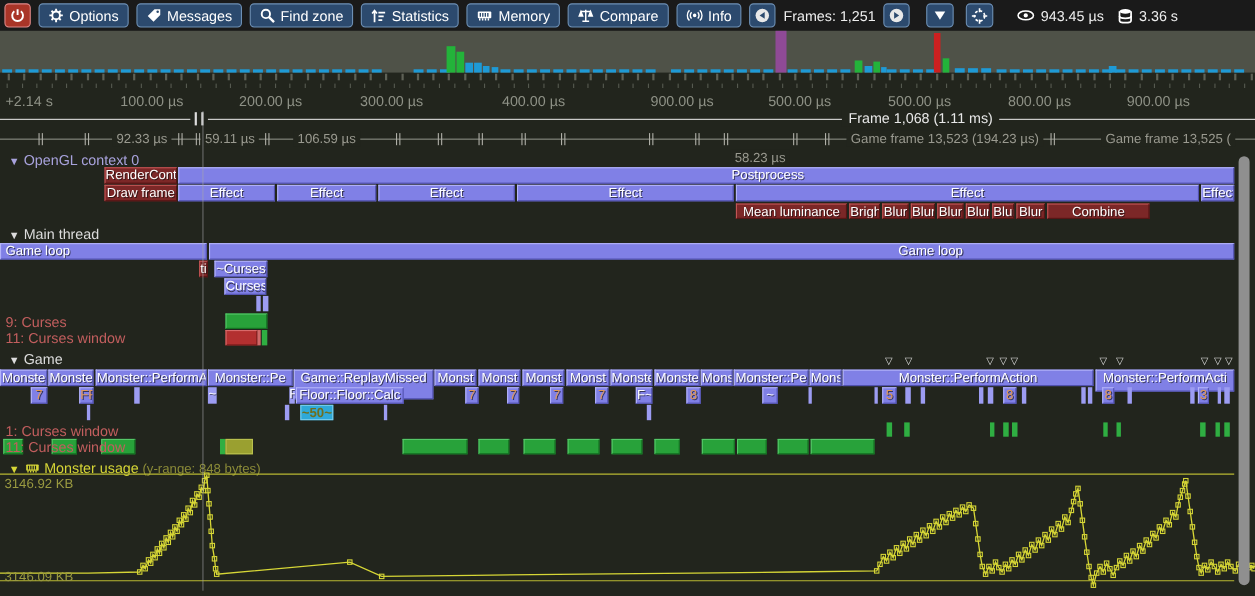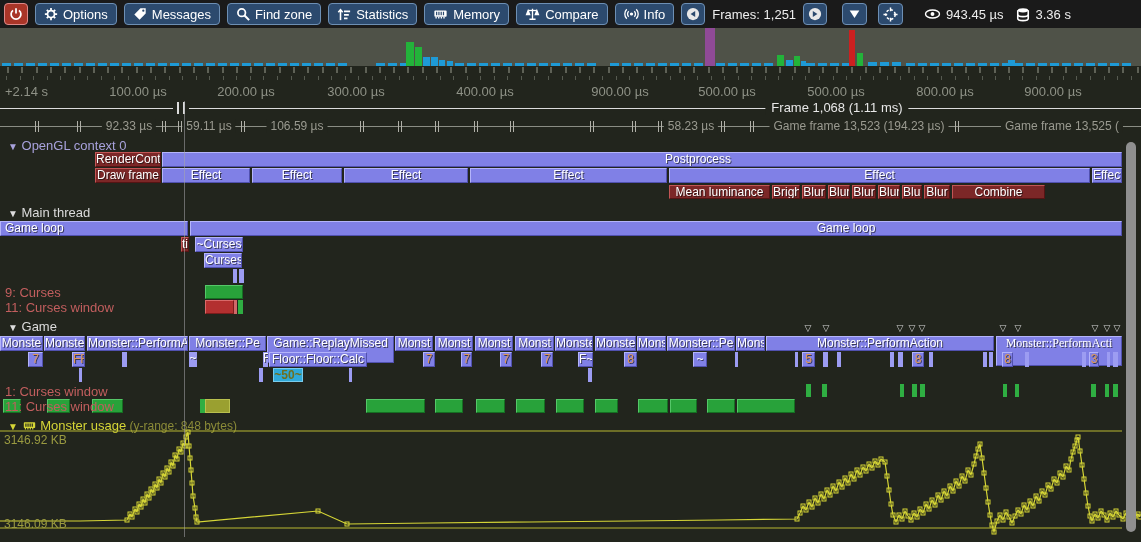--- a/index.html
+++ b/index.html
@@ -485,21 +485,21 @@
       <div class="sep" style="left: 661px; top: 121px; position: absolute;"></div>
       <div class="sep" style="left: 721px; top: 121px; position: absolute;"></div>
       <div class="sep" style="left: 724px; top: 121px; position: absolute;"></div>
       <div class="sep" style="left: 750px; top: 121px; position: absolute;"></div>
       <div class="sep" style="left: 753px; top: 121px; position: absolute;"></div>
       <div class="sep" style="left: 955px; top: 121px; position: absolute;"></div>
       <div class="sep" style="left: 958px; top: 121px; position: absolute;"></div>
       <div class="seplbl" style="left: 129px; top: 119px; position: absolute;">92.33 µs</div>
       <div class="seplbl" style="left: 209px; top: 119px; position: absolute;">59.11 µs</div>
       <div class="seplbl" style="left: 297px; top: 119px; position: absolute;">106.59 µs</div>
-      <div class="seplbl" style="left: 691px; top: 119px; position: absolute;">58.23 µs</div>
+      <div class="seplbl" style="left: 691px; top: 136px; position: absolute;">58.23 µs</div>
       <div class="seplbl" style="left: 859px; top: 119px; position: absolute;">Game frame 13,523 (194.23 µs)</div>
       <div class="seplbl" style="left: 1062px; top: 119px; position: absolute;">Game frame 13,525 (</div>
       <div class="sech" style="left: 8px; top: 138px; color: rgb(168, 162, 220); position: absolute;"><span class="tri">▼</span> <span>OpenGL context 0</span></div>
       <div class="box red" style="left: 95px; top: 152px; width: 66px; height: 15px; line-height: 13px; position: absolute;">RenderCont</div>
       <div class="box lav" style="left: 162px; top: 152px; width: 960px; height: 15px; line-height: 13px; position: absolute;">
         <span style="position: absolute; left: 535px; transform: translateX(-50%);">Postprocess</span>
       </div>
       <div class="box red" style="left: 95px; top: 168px; width: 66px; height: 15px; line-height: 13px; position: absolute;">Draw frame</div>
       <div class="box lav" style="left: 162px; top: 168px; width: 88px; height: 15px; line-height: 13px; position: absolute;">Effect</div>
       <div class="box lav" style="left: 252px; top: 168px; width: 90px; height: 15px; line-height: 13px; position: absolute;">Effect</div>
@@ -541,21 +541,21 @@
       <div class="box lav" style="left: 395px; top: 336px; width: 38px; height: 15px; line-height: 13px; position: absolute;">Monst</div>
       <div class="box lav" style="left: 435px; top: 336px; width: 38px; height: 15px; line-height: 13px; position: absolute;">Monst</div>
       <div class="box lav" style="left: 475px; top: 336px; width: 38px; height: 15px; line-height: 13px; position: absolute;">Monst</div>
       <div class="box lav" style="left: 515px; top: 336px; width: 39px; height: 15px; line-height: 13px; position: absolute;">Monst</div>
       <div class="box lav" style="left: 555px; top: 336px; width: 38px; height: 15px; line-height: 13px; position: absolute;">Monste</div>
       <div class="box lav" style="left: 595px; top: 336px; width: 41px; height: 15px; line-height: 13px; position: absolute;">Monste</div>
       <div class="box lav" style="left: 637px; top: 336px; width: 29px; height: 15px; line-height: 13px; position: absolute;">Mons</div>
       <div class="box lav" style="left: 667px; top: 336px; width: 68px; height: 15px; line-height: 13px; position: absolute;">Monster::Pe</div>
       <div class="box lav" style="left: 736px; top: 336px; width: 29px; height: 15px; line-height: 13px; position: absolute;">Mons</div>
       <div class="box lav" style="left: 766px; top: 336px; width: 228px; height: 15px; line-height: 13px; position: absolute;">Monster::PerformAction</div>
-      <div class="box lav" style="left: 996px; top: 336px; width: 126px; height: 30px; line-height: 13px; position: absolute; font-family: Liberation Serif, serif;">Monster::PerformActi</div>
+      <div class="box lav" style="left: 996px; top: 336px; width: 126px; height: 20px; line-height: 13px; position: absolute;">Monster::PerformActi</div>
       <div class="box lav orange-t" style="left: 28px; top: 352px; width: 15px; height: 15px; line-height: 13px; position: absolute;">7</div>
       <div class="box lav orange-t" style="left: 72px; top: 352px; width: 13px; height: 15px; line-height: 13px; position: absolute;">FF</div>
       <div class="box lav thin" style="left: 122px; top: 352px; width: 5px; height: 15px; line-height: 13px; position: absolute;"></div>
       <div class="box lav thin" style="left: 189px; top: 352px; width: 8px; height: 15px; line-height: 13px; position: absolute;">~</div>
       <div class="box lav thin" style="left: 263px; top: 352px; width: 5px; height: 15px; line-height: 13px; position: absolute;">F</div>
       <div class="box lav" style="left: 269px; top: 352px; width: 98px; height: 15px; line-height: 13px; position: absolute;">Floor::Floor::Calc</div>
       <div class="box lav orange-t" style="left: 423px; top: 352px; width: 12px; height: 15px; line-height: 13px; position: absolute;">7</div>
       <div class="box lav orange-t" style="left: 461px; top: 352px; width: 11px; height: 15px; line-height: 13px; position: absolute;">7</div>
       <div class="box lav orange-t" style="left: 500px; top: 352px; width: 12px; height: 15px; line-height: 13px; position: absolute;">7</div>
       <div class="box lav orange-t" style="left: 541px; top: 352px; width: 12px; height: 15px; line-height: 13px; position: absolute;">7</div>

